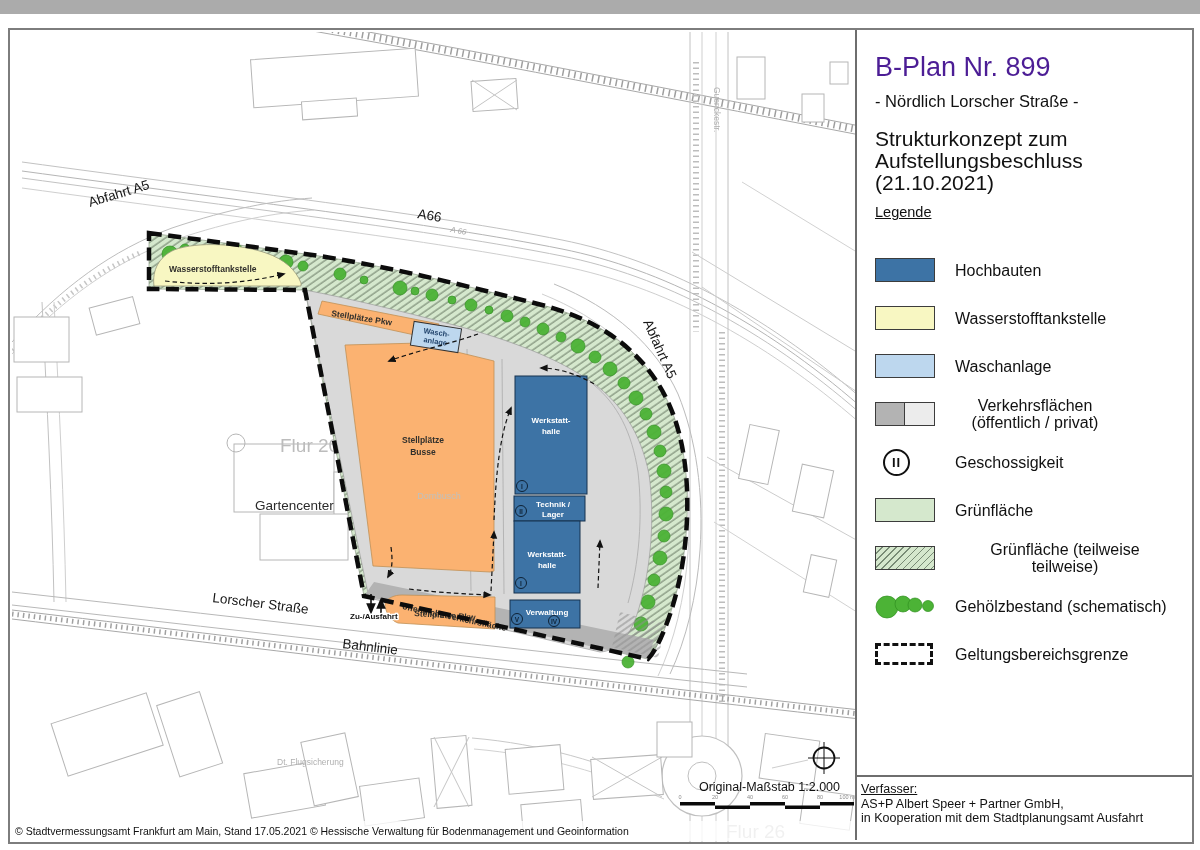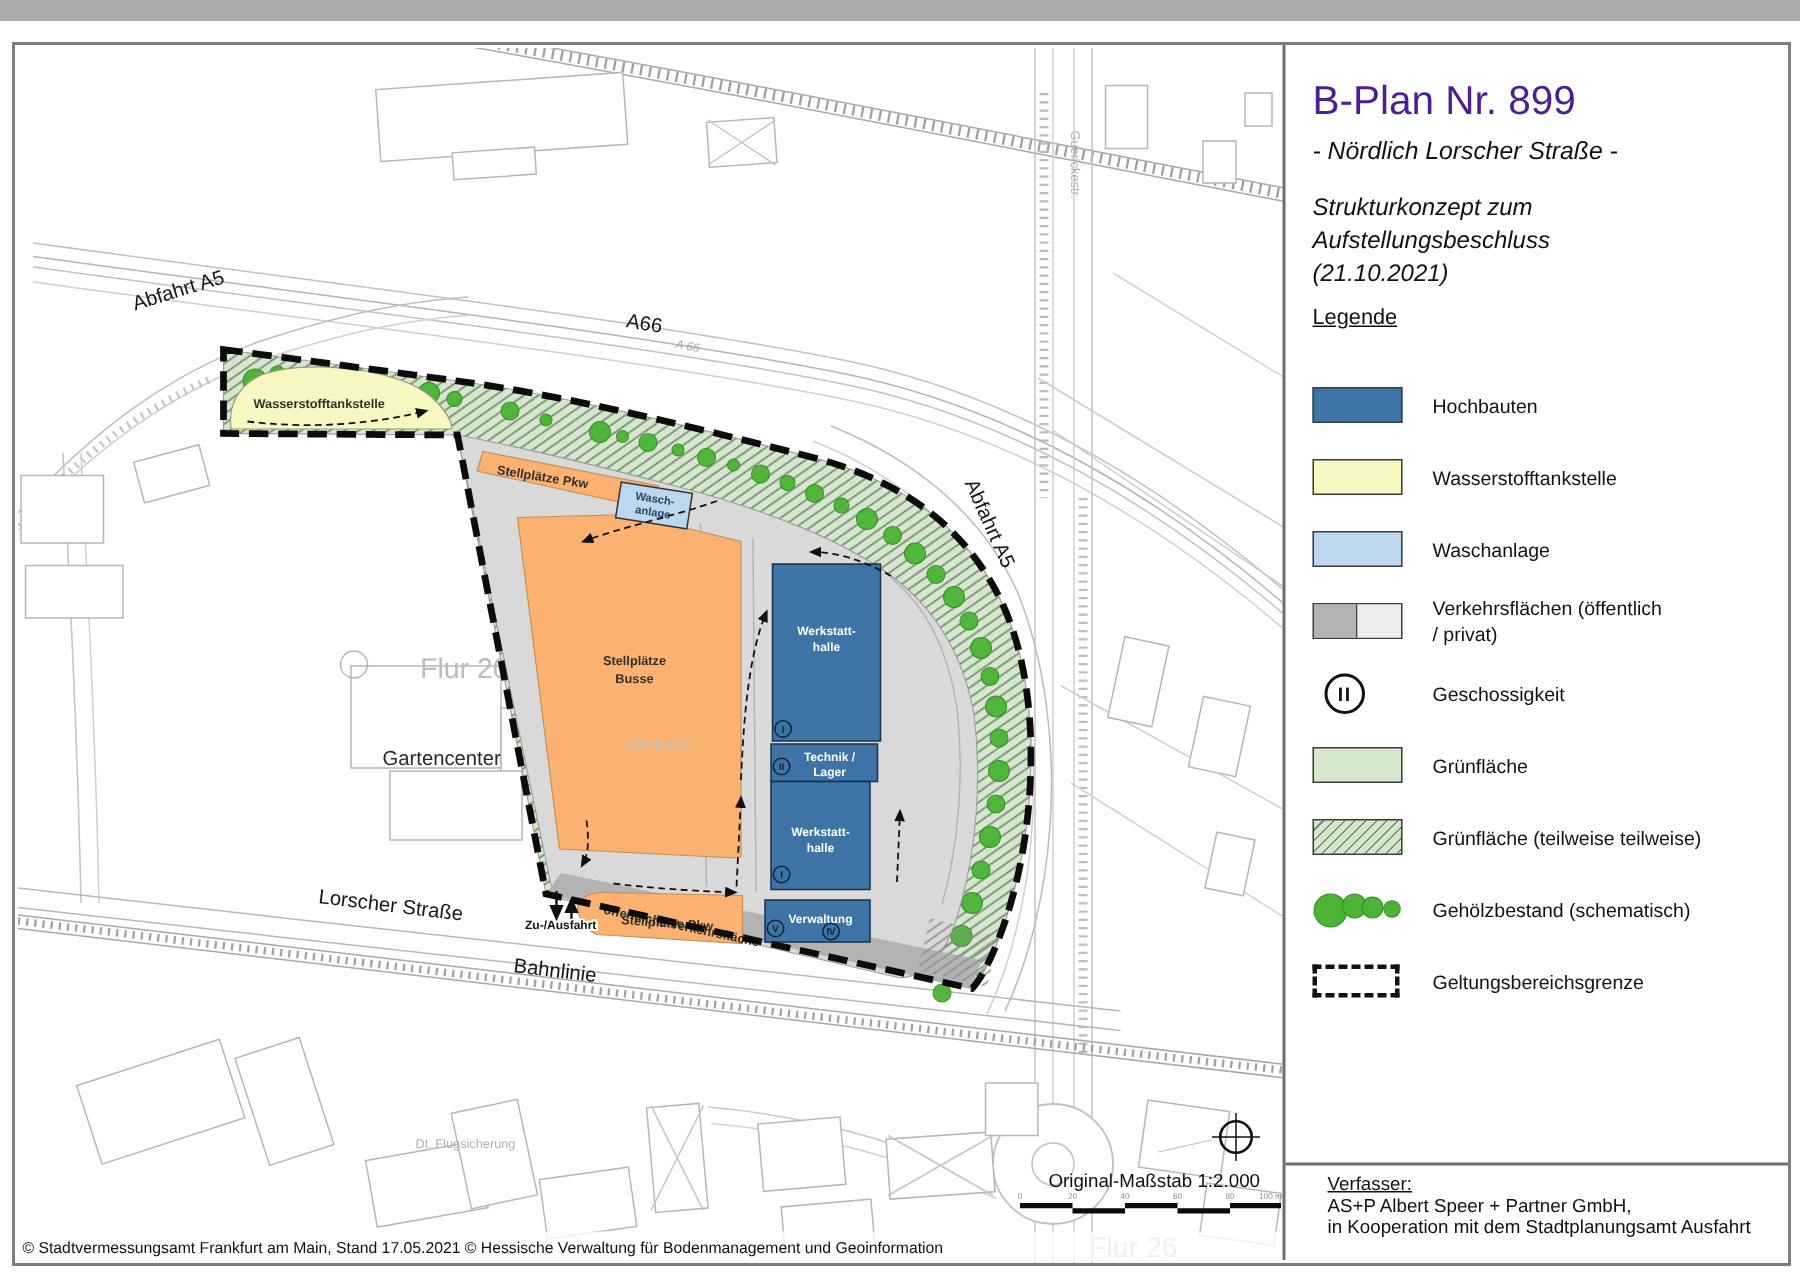--- a/index.html
+++ b/index.html
@@ -3,38 +3,38 @@
 <meta charset="utf-8">
 <style>
   html,body{margin:0;padding:0;background:#fff;width:1200px;height:850px;overflow:hidden;
     font-family:"Liberation Sans",sans-serif;}
   .topbar{position:absolute;left:0;top:0;width:1200px;height:14px;background:#ababab;}
   .sheet{position:absolute;left:8px;top:28px;width:1182px;height:812px;border:2px solid #7d7d7d;background:#fff;}
   .map-svg{position:absolute;left:-8px;top:-28px;}
   
   .panel{position:absolute;left:845px;top:0;width:335px;height:810px;background:#fff;border-left:2px solid #6e6e6e;}
   .p-title{position:absolute;left:18px;top:22px;font-size:27px;color:#4c1d95;}
-  .p-sub{position:absolute;left:18px;top:62px;font-size:16.5px;color:#111;font-style:italic;}
-  .p-concept{position:absolute;left:18px;top:98px;font-size:16px;line-height:22px;color:#111;font-style:italic;}
+  .p-sub{position:absolute;left:18px;top:62px;font-size:16.5px;color:#111;}
+  .p-concept{position:absolute;left:18px;top:98px;font-size:21px;line-height:22px;color:#111;}
   .p-leg-h{position:absolute;left:18px;top:174px;font-size:14.5px;color:#111;text-decoration:underline;}
   .legend{position:absolute;left:18px;top:216px;width:300px;}
   .lrow{height:48px;display:flex;align-items:center;}
   .swbox{width:64px;display:flex;justify-content:flex-start;align-items:center;flex:0 0 64px;margin-right:16px;}
   .sw{width:60px;height:24px;border:1.5px solid #3c3c3c;box-sizing:border-box;}
   .sw-split{width:60px;height:24px;border:1.5px solid #3c3c3c;box-sizing:border-box;display:flex;}
   .sw-split div{height:100%;width:50%;}
   .sw-split div:first-child{border-right:1px solid #3c3c3c;box-sizing:border-box;}
   .sw-hatch{background-image:repeating-linear-gradient(135deg,rgba(70,90,70,0) 0 4px,rgba(70,90,70,.65) 4px 5px);}
   .sw-storey{width:27px;height:27px;border:2.2px solid #111;border-radius:50%;display:flex;align-items:center;justify-content:center;
     font-weight:bold;font-size:13px;letter-spacing:1px;color:#111;margin-left:8px;box-sizing:border-box;}
   .sw-dash{width:58px;height:22px;border:3px dashed #111;box-sizing:border-box;}
-  .llabel{font-size:13px;color:#111;line-height:17px;}
+  .llabel{font-size:16px;color:#111;line-height:17px;text-align:center;}
   .llabel.narrow{max-width:160px;}
   .verfasser{position:absolute;left:0;top:745px;width:335px;height:65px;border-top:2px solid #6e6e6e;box-sizing:border-box;
-    padding:5px 0 0 28px;font-size:12.5px;line-height:14.5px;color:#111;}
+    padding:5px 0 0 4px;font-size:12.5px;line-height:14.5px;color:#111;}
   .v-h{text-decoration:underline;}
   
   text{font-family:"Liberation Sans",sans-serif;}
   .t-area{font-size:8.5px;font-weight:bold;fill:#31302c;}
   .t-bld{font-size:8px;font-weight:bold;fill:#ffffff;text-anchor:middle;}
   .t-wasch{font-size:7.5px;font-weight:bold;fill:#24466e;text-anchor:middle;}
   .t-road{font-size:13.5px;fill:#161616;}
   .t-roadsm{font-size:8px;fill:#a8a8a8;}
   .t-graylg{font-size:19px;fill:#bcbcbc;}
   .t-graymd{font-size:13.5px;fill:#2a2a2a;}

